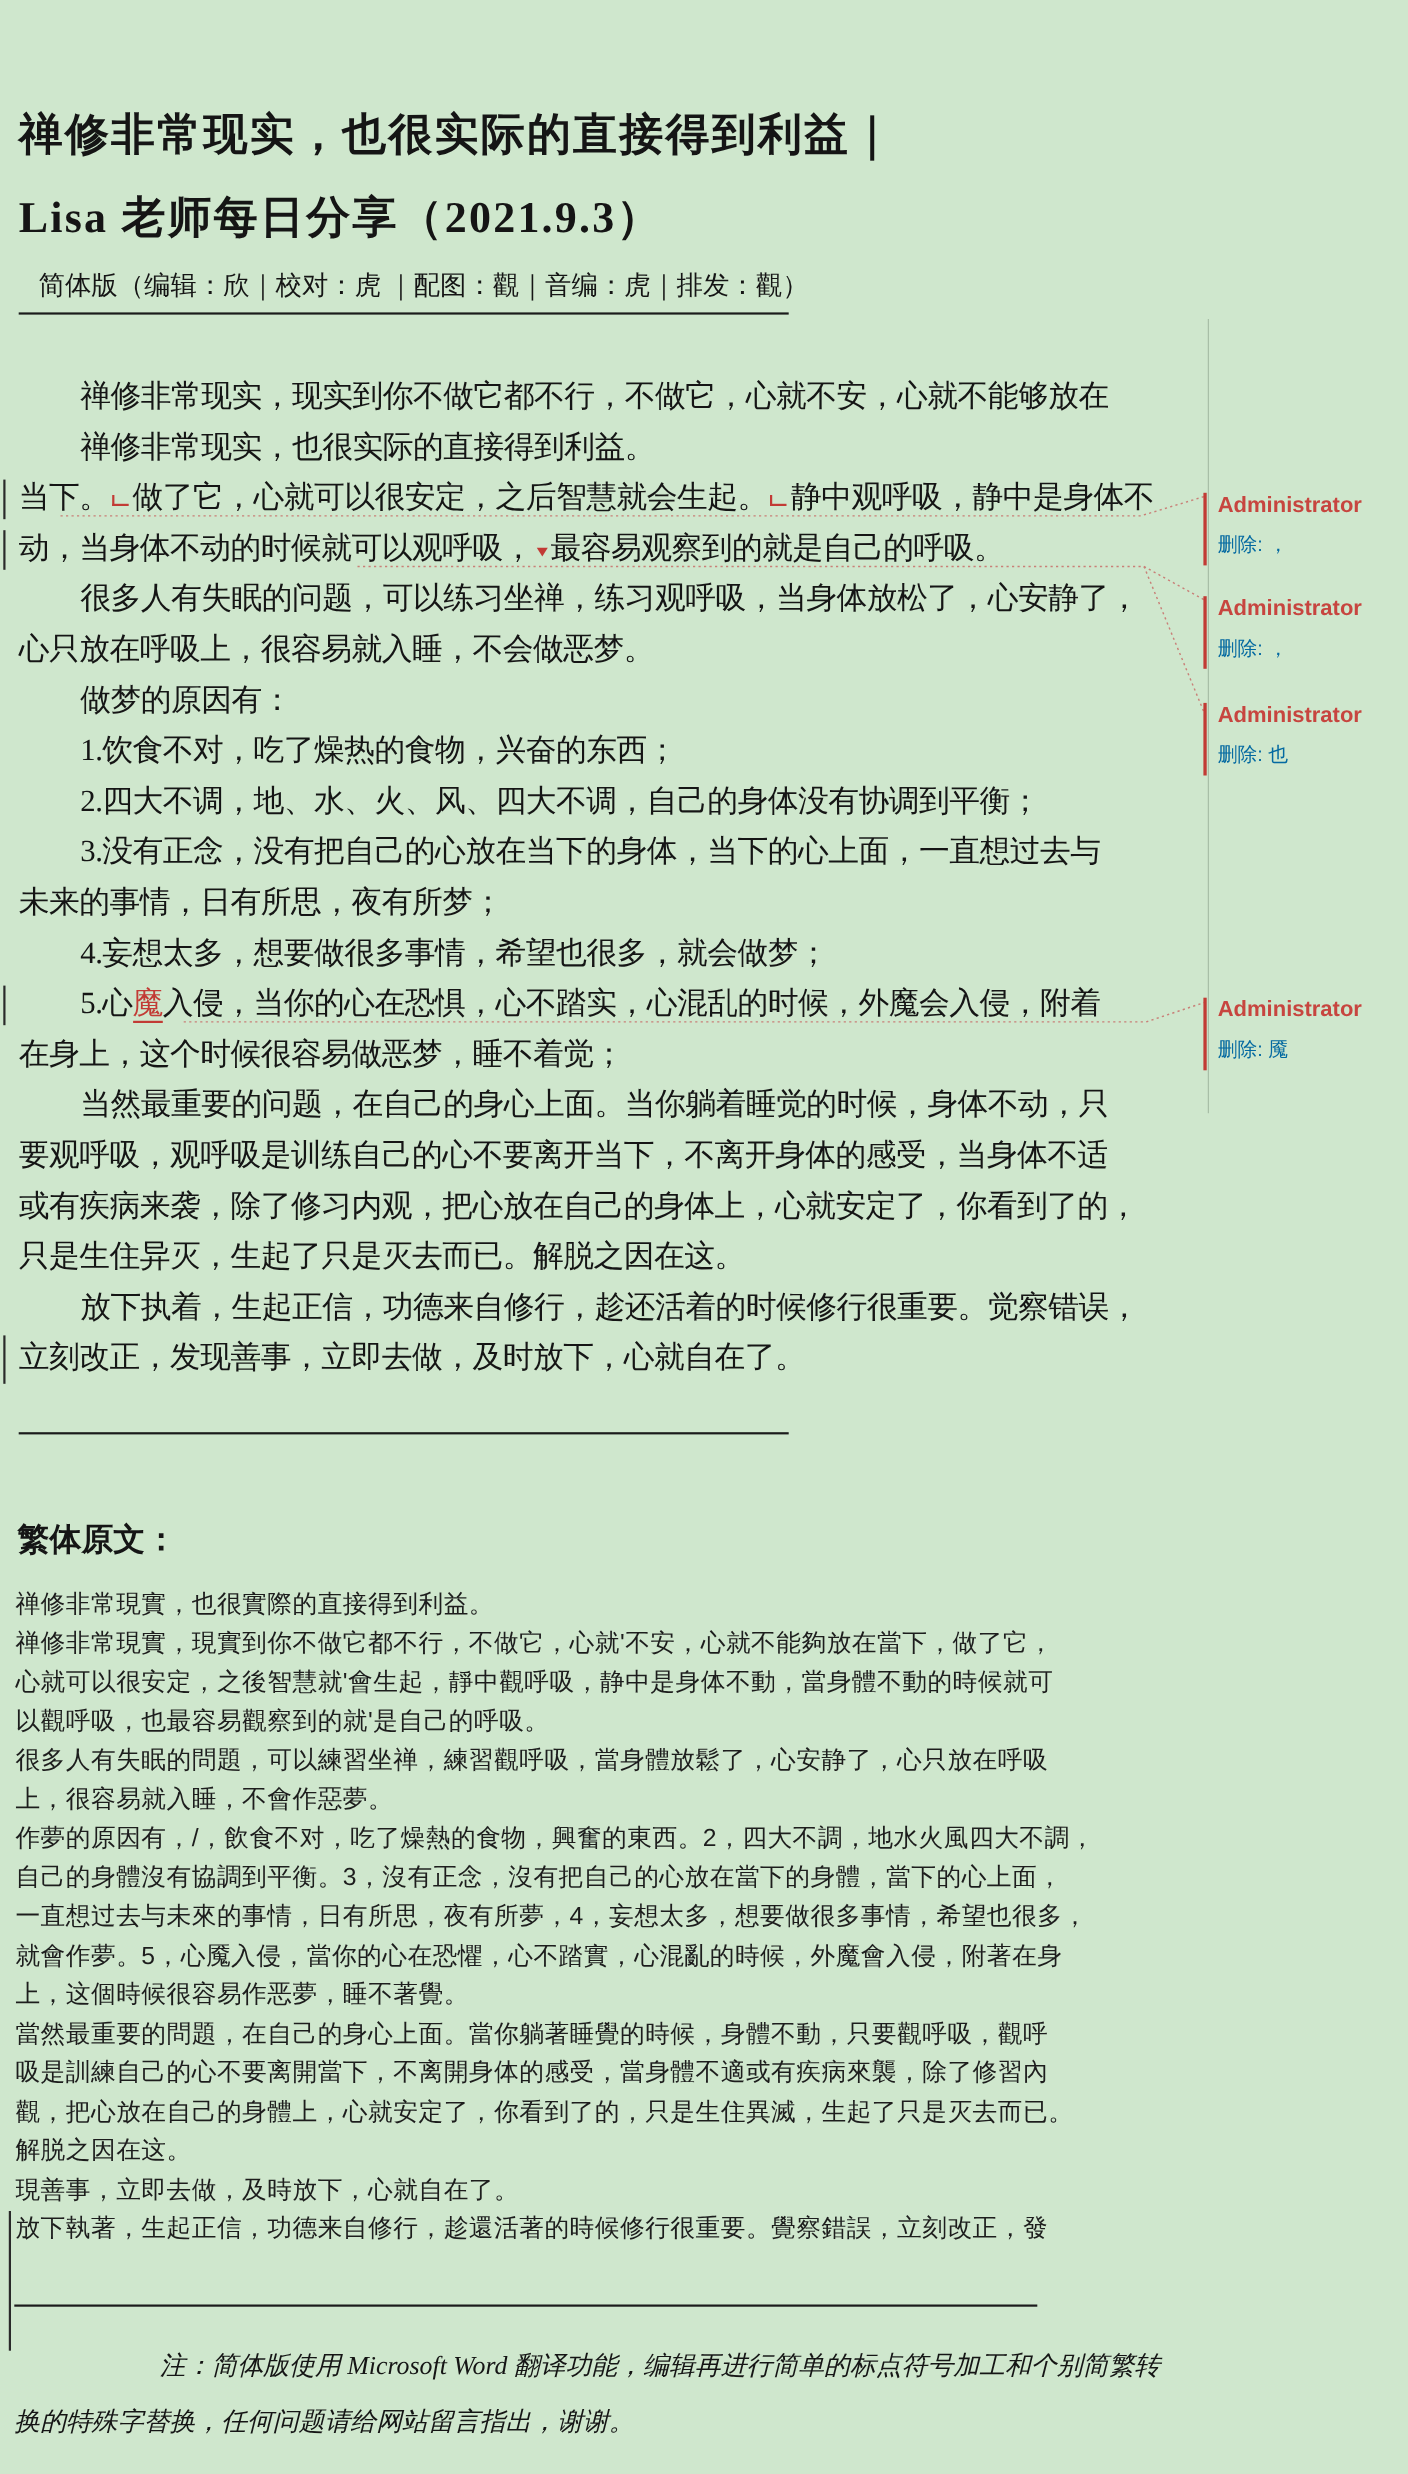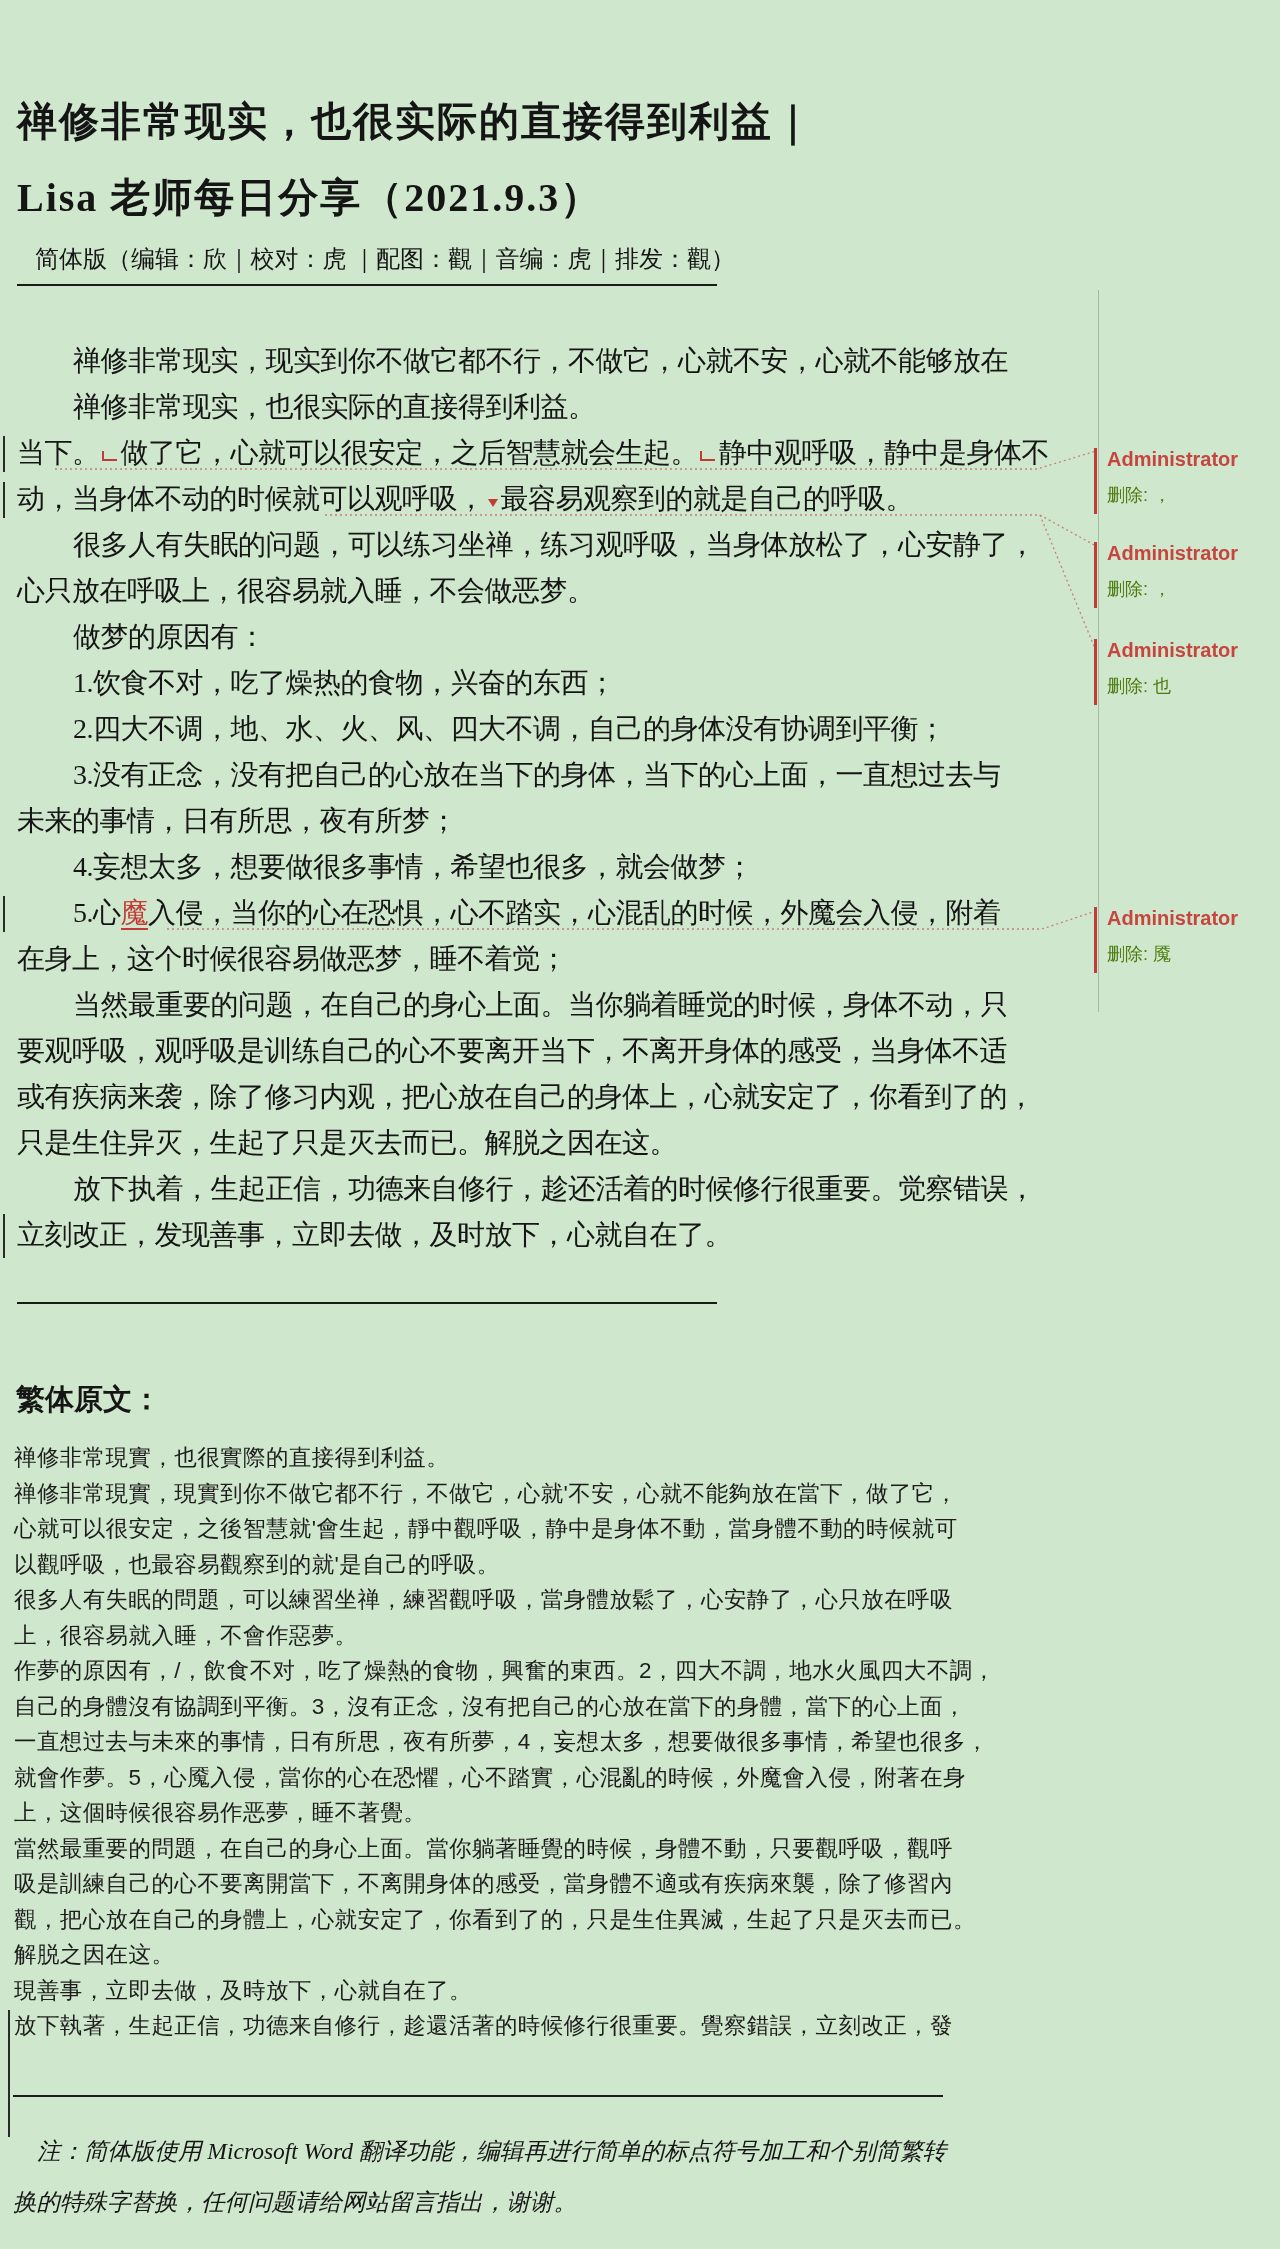--- a/index.html
+++ b/index.html
@@ -20,29 +20,29 @@
   .delmark{display:inline-block;width:13px;height:8px;border-left:2px solid #c23b35;border-bottom:2px solid #c23b35;margin:0 4px 0 2px;transform:translateY(-1px);}
   .trimark{display:inline-block;width:0;height:0;border-left:5px solid transparent;border-right:5px solid transparent;border-top:8px solid #c23b35;margin:0 3px;transform:translateY(-1px);}
   .ins{color:#c23b35;border-bottom:2px solid #c23b35;}
 
   #heading-traditional{position:absolute;left:16px;top:1348px;font-size:29px;font-weight:bold;font-family:"Liberation Sans","DejaVu Sans",sans-serif;margin-top:32px;}
   #traditional-body{position:absolute;left:14px;top:1440px;width:1200px;font-family:"Liberation Sans","DejaVu Sans",sans-serif;color:#1d1d1d;}
   .tline{height:35.5px;line-height:35.5px;font-size:22.5px;letter-spacing:0.4px;white-space:nowrap;}
 
   #note{position:absolute;left:13px;top:2126px;width:1150px;font-size:23.5px;font-style:italic;line-height:51px;}
   .note-line{white-space:nowrap;}
-  .note-line.ind{padding-left:24px;}
+  .note-line.ind{padding-left:24px;text-align:center;}
 
   .changebar{position:absolute;width:2px;background:#2a2a2a;}
   #margin-separator{position:absolute;left:1098px;top:290px;width:1px;height:722px;background:rgba(110,130,110,0.45);}
 
   .balloon{position:absolute;left:1107px;width:172px;font-family:"Liberation Sans","DejaVu Sans",sans-serif;}
   .balloon .bar{position:absolute;left:-13px;top:0;width:3px;height:66px;background:#c23b35;}
   .balloon .author{font-size:20px;font-weight:bold;color:#c7453f;line-height:22px;white-space:nowrap;}
-  .balloon .cbody{margin-top:13px;font-size:18px;color:#4d7c0f;white-space:nowrap;}
+  .balloon .cbody{margin-top:13px;font-size:18px;color:#0369a1;white-space:nowrap;}
 
   #connectors{position:absolute;left:0;top:0;pointer-events:none;}
 </style>
 </head>
 <body>
 
 <div id="page">
 
   <svg id="connectors" width="1280" height="2249" viewBox="0 0 1280 2249">
     <path d="M55 469 L1037 469 L1096 451" fill="none" stroke="#c98078" stroke-width="1.3" stroke-dasharray="2 3"></path>

